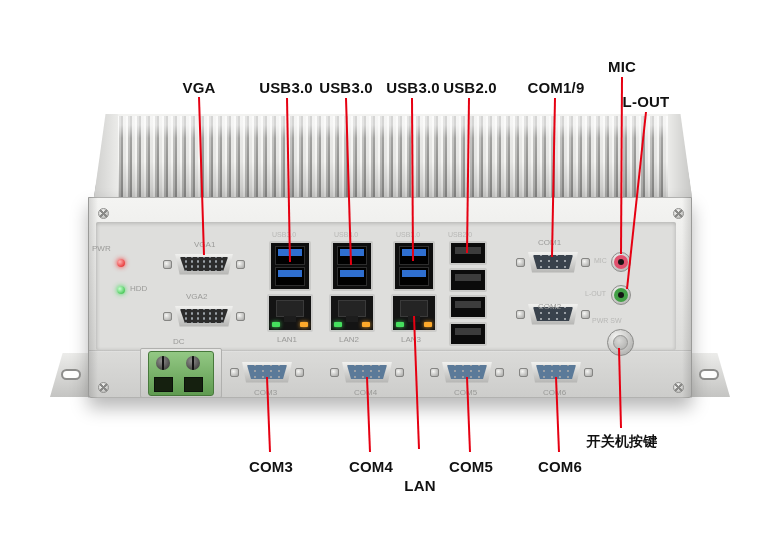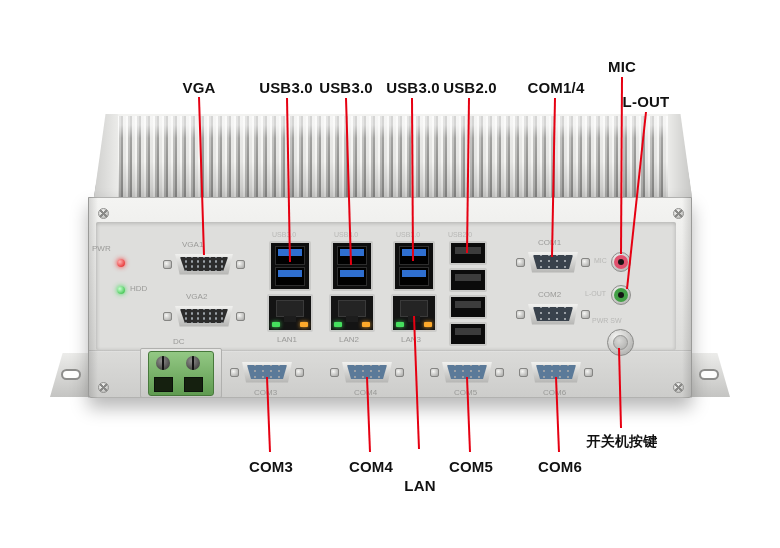--- a/index.html
+++ b/index.html
@@ -142,21 +142,21 @@
   <div class="screw" style="left:98px;top:208px"></div>
   <div class="screw" style="left:673px;top:208px"></div>
   <div class="screw" style="left:98px;top:382px"></div>
   <div class="screw" style="left:673px;top:382px"></div>
 
   <div class="ptext" style="left:92px;top:244px">PWR</div>
   <div class="led led-red" style="left:117px;top:259px"></div>
   <div class="led led-green" style="left:117px;top:286px"></div>
   <div class="ptext" style="left:130px;top:284px">HDD</div>
 
-  <div class="ptext" style="left:182px;top:240px">VGA1</div>
+  <div class="ptext" style="left:194px;top:240px">VGA1</div>
   <div class="dsub" style="left:163px;top:253px">
     <span class="nut"></span>
     <span class="shell w15">
         <span class="insert i15"></span>
       </span>
     <span class="nut"></span>
   </div>
   <div class="ptext" style="left:186px;top:292px">VGA2</div>
   <div class="dsub" style="left:163px;top:305px">
     <span class="nut"></span>
@@ -231,21 +231,21 @@
     </div>
 
   <div class="ptext" style="left:538px;top:238px">COM1</div>
   <div class="dsub" style="left:516px;top:251px">
     <span class="nut"></span>
     <span class="shell w9">
         <span class="insert i9d"></span>
       </span>
     <span class="nut"></span>
   </div>
-  <div class="ptext" style="left:538px;top:290px">COM2</div>
+  <div class="ptext" style="left:538px;top:302px">COM2</div>
   <div class="dsub" style="left:516px;top:303px">
     <span class="nut"></span>
     <span class="shell w9">
         <span class="insert i9d"></span>
       </span>
     <span class="nut"></span>
   </div>
 
   <div class="ptext faint" style="left:594px;top:257px">MIC</div>
   <div class="jack" style="left:611px;top:252px">
@@ -318,21 +318,21 @@
     <line class="leader" x1="470" y1="452" x2="467" y2="377"></line>
     <line class="leader" x1="559" y1="452" x2="556" y2="377"></line>
     <line class="leader" x1="621" y1="428" x2="619" y2="348"></line>
   </svg>
 
   <div class="alabel" style="left:199px;top:79px">VGA</div>
   <div class="alabel" style="left:286px;top:79px">USB3.0</div>
   <div class="alabel" style="left:346px;top:79px">USB3.0</div>
   <div class="alabel" style="left:413px;top:79px">USB3.0</div>
   <div class="alabel" style="left:470px;top:79px">USB2.0</div>
-  <div class="alabel" style="left:556px;top:79px">COM1/4</div>
+  <div class="alabel" style="left:556px;top:79px">COM1/9</div>
   <div class="alabel" style="left:622px;top:58px">MIC</div>
   <div class="alabel" style="left:646px;top:93px">L-OUT</div>
 
   <div class="alabel" style="left:271px;top:458px">COM3</div>
   <div class="alabel" style="left:371px;top:458px">COM4</div>
   <div class="alabel" style="left:420px;top:477px">LAN</div>
   <div class="alabel" style="left:471px;top:458px">COM5</div>
   <div class="alabel" style="left:560px;top:458px">COM6</div>
   <div class="alabel cn" style="left:622px;top:433px">开关机按键</div>
 

